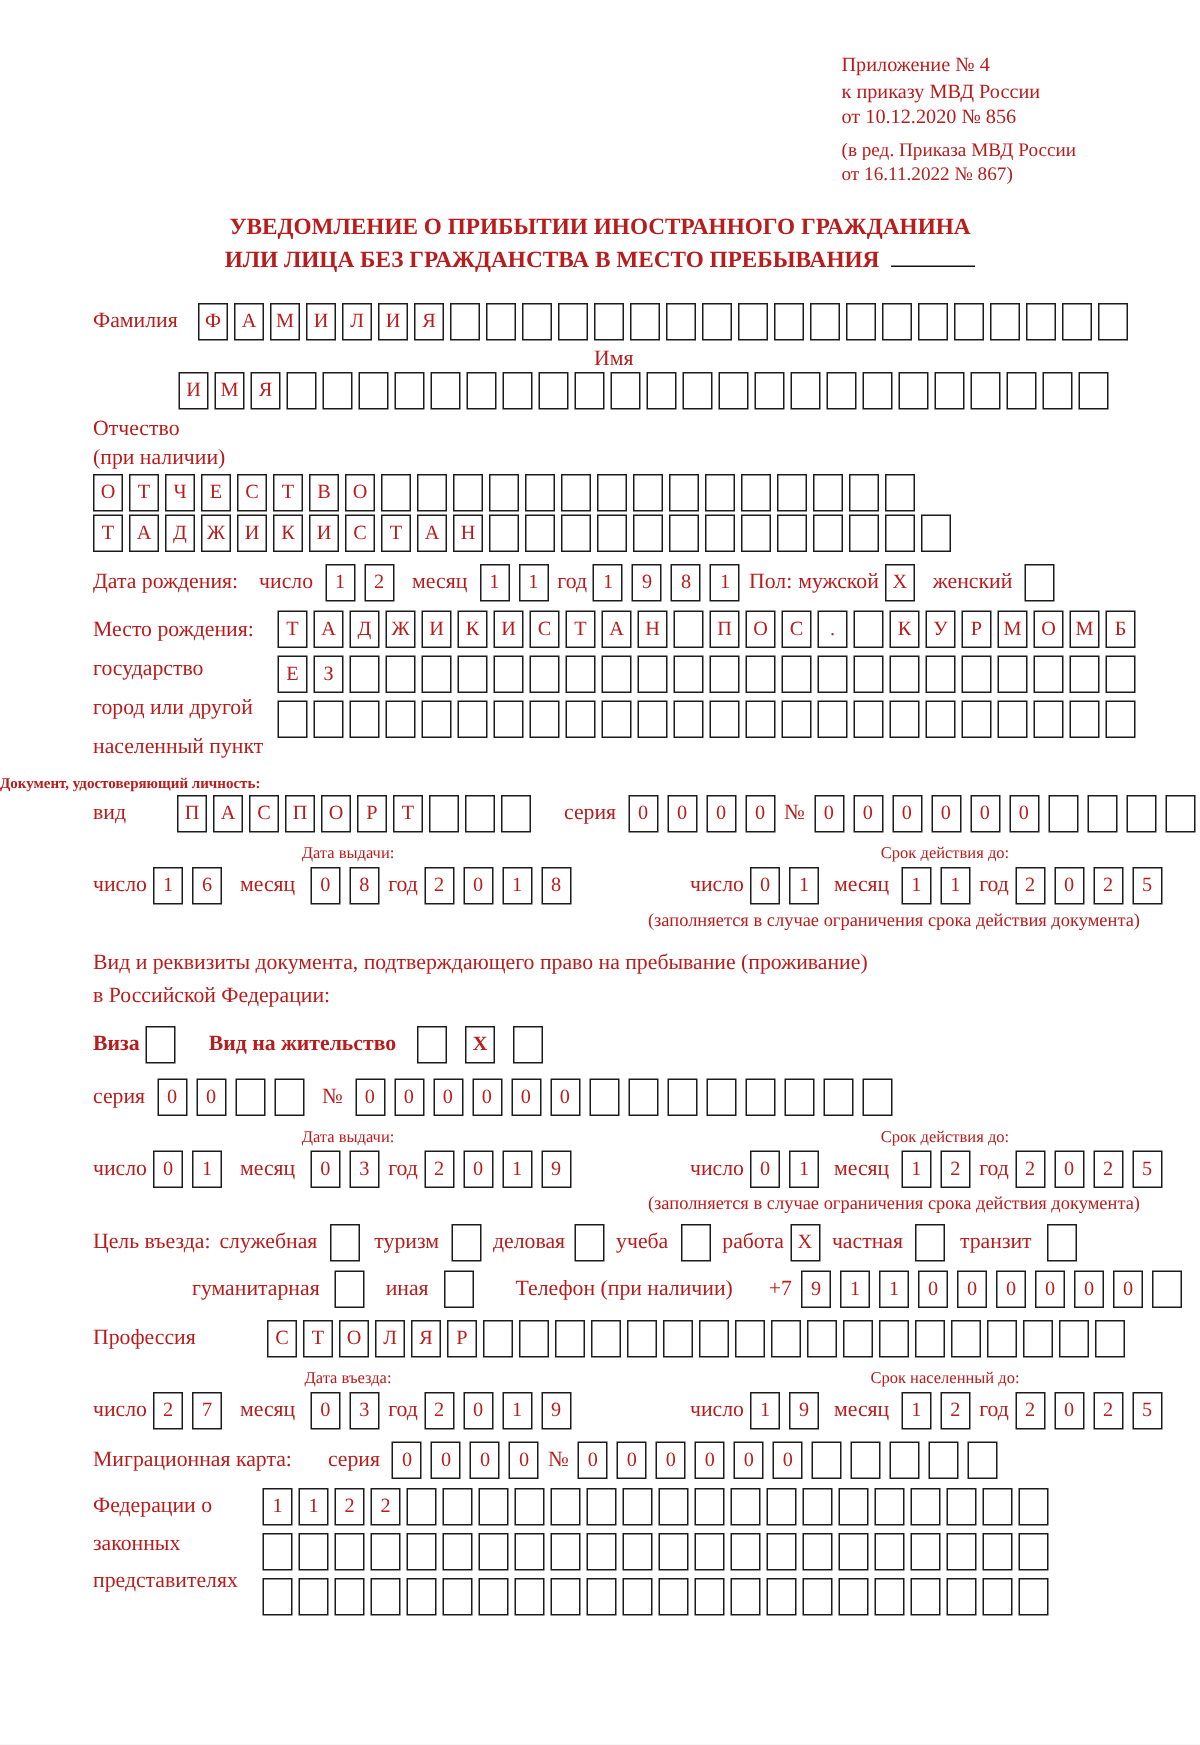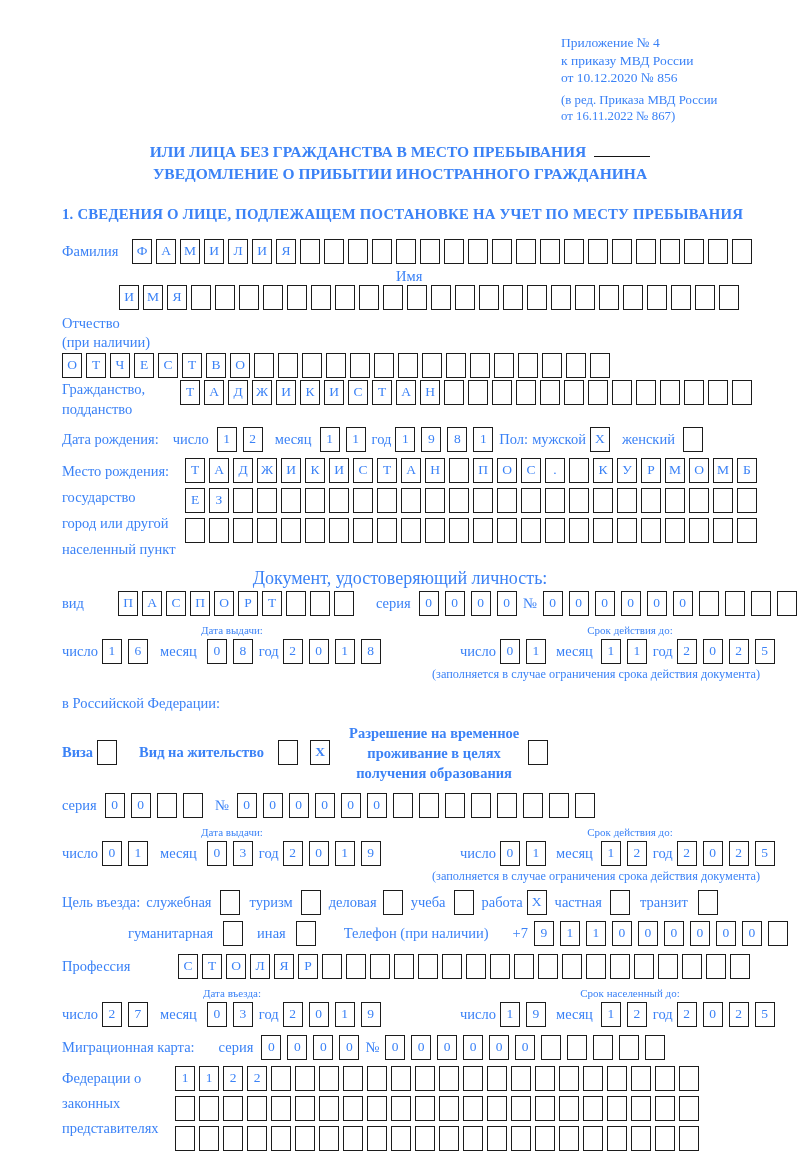--- a/index.html
+++ b/index.html
@@ -1,19 +1,19 @@
 <!DOCTYPE html>
 <html><head>
 <meta charset="utf-8">
 <style>
   * { box-sizing: border-box; }
   html,body { margin:0; padding:0; background:#f2f2f2; }
   .page {
     width:800px; height:1163px; margin:0 auto; background:#ffffff;
-    font-family:"Liberation Serif","DejaVu Serif",serif; color:#3b82f6;
+    font-family:"Liberation Serif","DejaVu Serif",serif; color:#b91c1c;
     overflow:hidden; position:relative;
   }
   .appendix { margin:34px 34px 0 auto; width:205px; font-size:13.5px; line-height:1.3; }
   .appendix div { white-space:nowrap; }
   .appendix .amend { margin-top:5px; font-size:12.8px; }
   .form-label { text-align:right; font-weight:bold; font-size:15px; margin:15px 38px 0 0; }
   .title { text-align:center; font-weight:bold; font-size:15.5px; margin-top:16px; line-height:1.45; }
   .title-underline { display:inline-block; width:56px; height:14px; border-bottom:1.8px solid #141414; margin-left:8px; }
   .section-heading { margin:20px 0 0 62px; font-weight:bold; font-size:14.8px; letter-spacing:.2px; }
 
@@ -26,21 +26,21 @@
   }
   .cells.sp .cell { margin-right:6px; }
   .lblcol { line-height:1.35; }
   .w70{width:70px;flex:0 0 auto;} .w116{width:116px;flex:0 0 auto;} .w118{width:118px;flex:0 0 auto;}
   .w123{width:123px;flex:0 0 auto;} .w143{width:143px;flex:0 0 auto;} .w56{width:56px;flex:0 0 auto;} .w113{width:113px;flex:0 0 auto;}
   .ml4{margin-left:4px;} .ml6{margin-left:6px;} .ml8{margin-left:8px;} .ml10{margin-left:10px;}
   .ml14{margin-left:14px;} .ml18{margin-left:18px;} .ml24{margin-left:24px;}
   .mt2{margin-top:2px;} .mt4{margin-top:4px;flex-direction:column;} .mt6{margin-top:6px;} .mt8{margin-top:8px;} .mt10{margin-top:10px;} .mt16{margin-top:16px;}
   .stack { display:flex; flex-direction:column; }
   .rowgap > .cells { margin-bottom:5px; }
-  .doc-heading { text-align:center; font-weight:normal; font-size:18px; margin-top:6px; }
+  .doc-heading { font-weight:bold; font-size:10px; margin-top:6px; }
   .dates { display:flex; margin-left:62px; margin-top:8px; font-size:14.5px; }
   .dcol-left { width:340px; flex:0 0 auto; }
   .dcol-right { flex:1; padding-left:58px; }
   .dhead { text-align:center; font-size:11px; margin-bottom:3px; }
   .dfields { display:flex; align-items:center; }
   .dnote { font-size:12.3px; text-align:right; margin:3px 40px 0 0; }
   .intro { margin:10px 0 0 62px; font-size:14.5px; line-height:1.55; }
   .visa-row { display:flex; align-items:center; margin:8px 0 0 62px; font-size:14.5px;font-weight:bold; }
   .opt-label-c { text-align:center; line-height:1.4; }
   .check { margin-top:0; }
@@ -55,25 +55,24 @@
     <div>к приказу МВД России</div>
     <div>от 10.12.2020 № 856</div>
     <div class="amend">
       <div>(в ред. Приказа МВД России</div>
       <div>от 16.11.2022 № 867)</div>
     </div>
   </div>
 
 
   <div class="title">
+    <div>УВЕДОМЛЕНИЕ О ПРИБЫТИИ ИНОСТРАННОГО ГРАЖДАНИНА</div>
     <div><span>ИЛИ ЛИЦА БЕЗ ГРАЖДАНСТВА В МЕСТО ПРЕБЫВАНИЯ</span><span class="title-underline"></span></div>
-    <div>УВЕДОМЛЕНИЕ О ПРИБЫТИИ ИНОСТРАННОГО ГРАЖДАНИНА</div>
-  </div>
-
-  <div class="section-heading">1. СВЕДЕНИЯ О ЛИЦЕ, ПОДЛЕЖАЩЕМ ПОСТАНОВКЕ НА УЧЕТ ПО МЕСТУ ПРЕБЫВАНИЯ</div>
+  </div>
+
 
   <div class="row mt16">
     <span class="w70">Фамилия</span>
     <span class="cells">
         <span class="cell">Ф</span>
         <span class="cell">А</span>
         <span class="cell">М</span>
         <span class="cell">И</span>
         <span class="cell">Л</span>
         <span class="cell">И</span>
@@ -158,24 +157,20 @@
         <span class="cell"></span>
         <span class="cell"></span>
         <span class="cell"></span>
         <span class="cell"></span>
         <span class="cell"></span>
         <span class="cell"></span>
       </span>
   </div>
 
   <div class="row row-top mt2">
-    <span class="w118 lblcol">
-      <div>Гражданство,</div>
-      <div>подданство</div>
-    </span>
     <span class="cells">
         <span class="cell">Т</span>
         <span class="cell">А</span>
         <span class="cell">Д</span>
         <span class="cell">Ж</span>
         <span class="cell">И</span>
         <span class="cell">К</span>
         <span class="cell">И</span>
         <span class="cell">С</span>
         <span class="cell">Т</span>
@@ -395,36 +390,36 @@
             <span class="cell">0</span>
             <span class="cell">2</span>
             <span class="cell">5</span>
           </span>
       </div>
     </div>
   </div>
   <div class="dnote">(заполняется в случае ограничения срока действия документа)</div>
 
   <div class="intro">
+    <div>Вид и реквизиты документа, подтверждающего право на пребывание (проживание)</div>
     <div>в Российской Федерации:</div>
   </div>
 
   <div class="visa-row">
     <span>Виза</span>
     <span class="cells ml4 check">
         <span class="cell"></span>
       </span>
     <span class="ml18">Вид на жительство</span>
     <span class="cells ml14 check">
         <span class="cell"></span>
       </span>
     <span class="cells ml8 check">
         <span class="cell">X</span>
       </span>
-    <span class="opt-label-c ml14" style="width:172px;">Разрешение на временное проживание в целях получения образования</span>
     <span class="cells ml8 check">
         <span class="cell"></span>
       </span>
   </div>
 
   <div class="row mt10">
     <span>серия</span>
     <span class="cells sp ml8">
         <span class="cell">0</span>
         <span class="cell">0</span>

